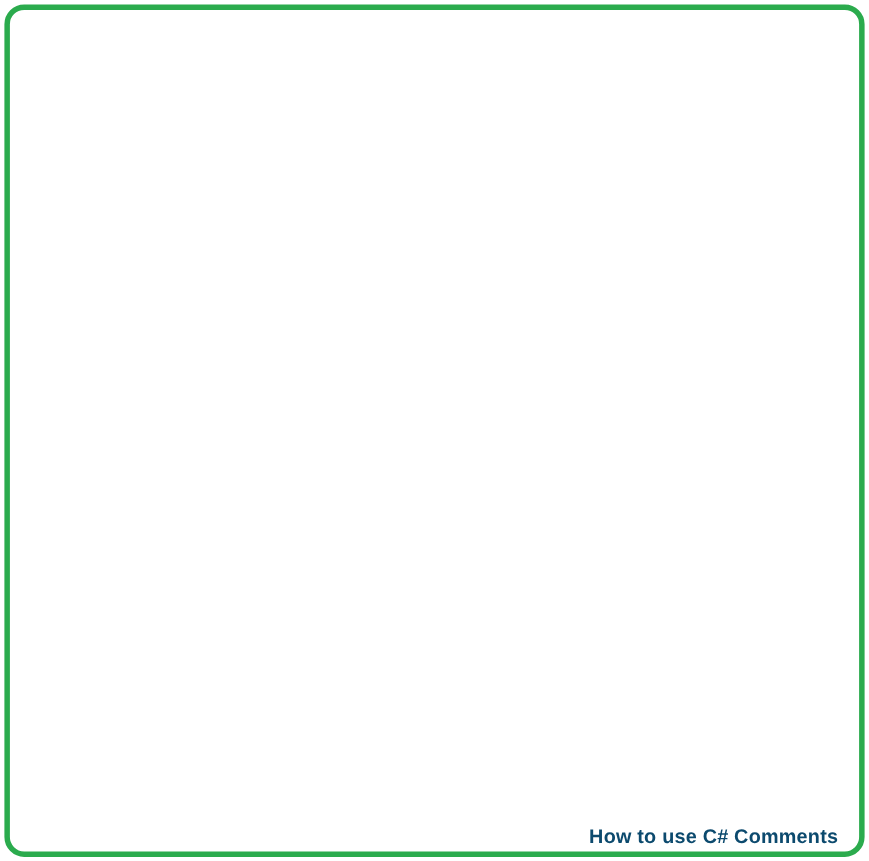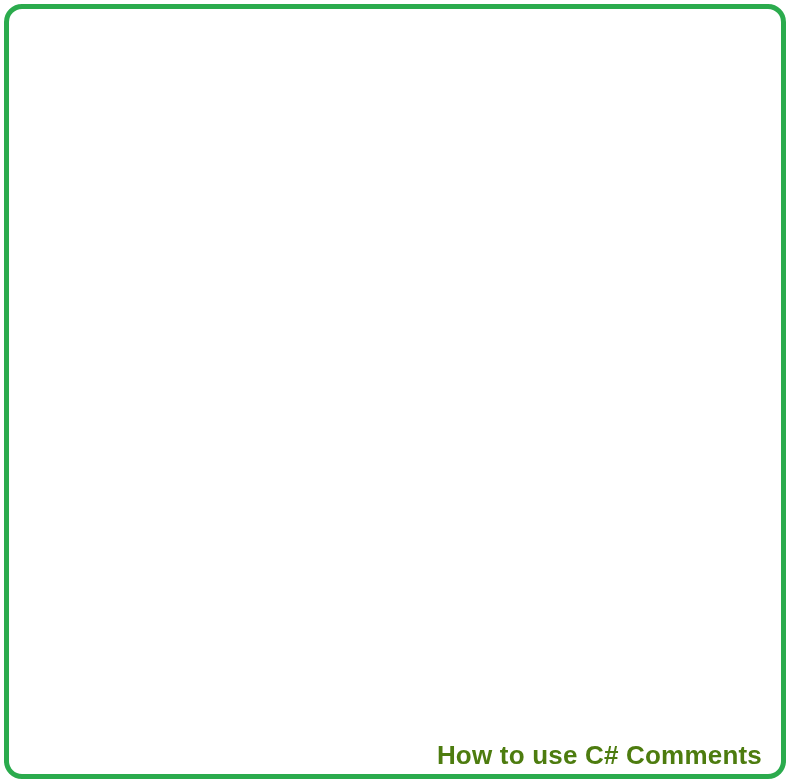--- a/index.html
+++ b/index.html
@@ -98,22 +98,22 @@
     color: #9a9a9a;
     line-height: 12px;
   }
   .brace { color: #1f1f1f; }
   .title-text {
     position: absolute;
     right: 28px;
     bottom: 12px;
     font-family: "Liberation Sans", sans-serif;
     font-weight: bold;
-    font-size: 26px;
-    color: #4d7c0f;
+    font-size: 18px;
+    color: #0c4a6e;
     letter-spacing: 0.2px;
     white-space: nowrap;
   }
 </style>
 </head>
 <body>
 
 <div id="screenshot">
 
   <div class="code-surface">

